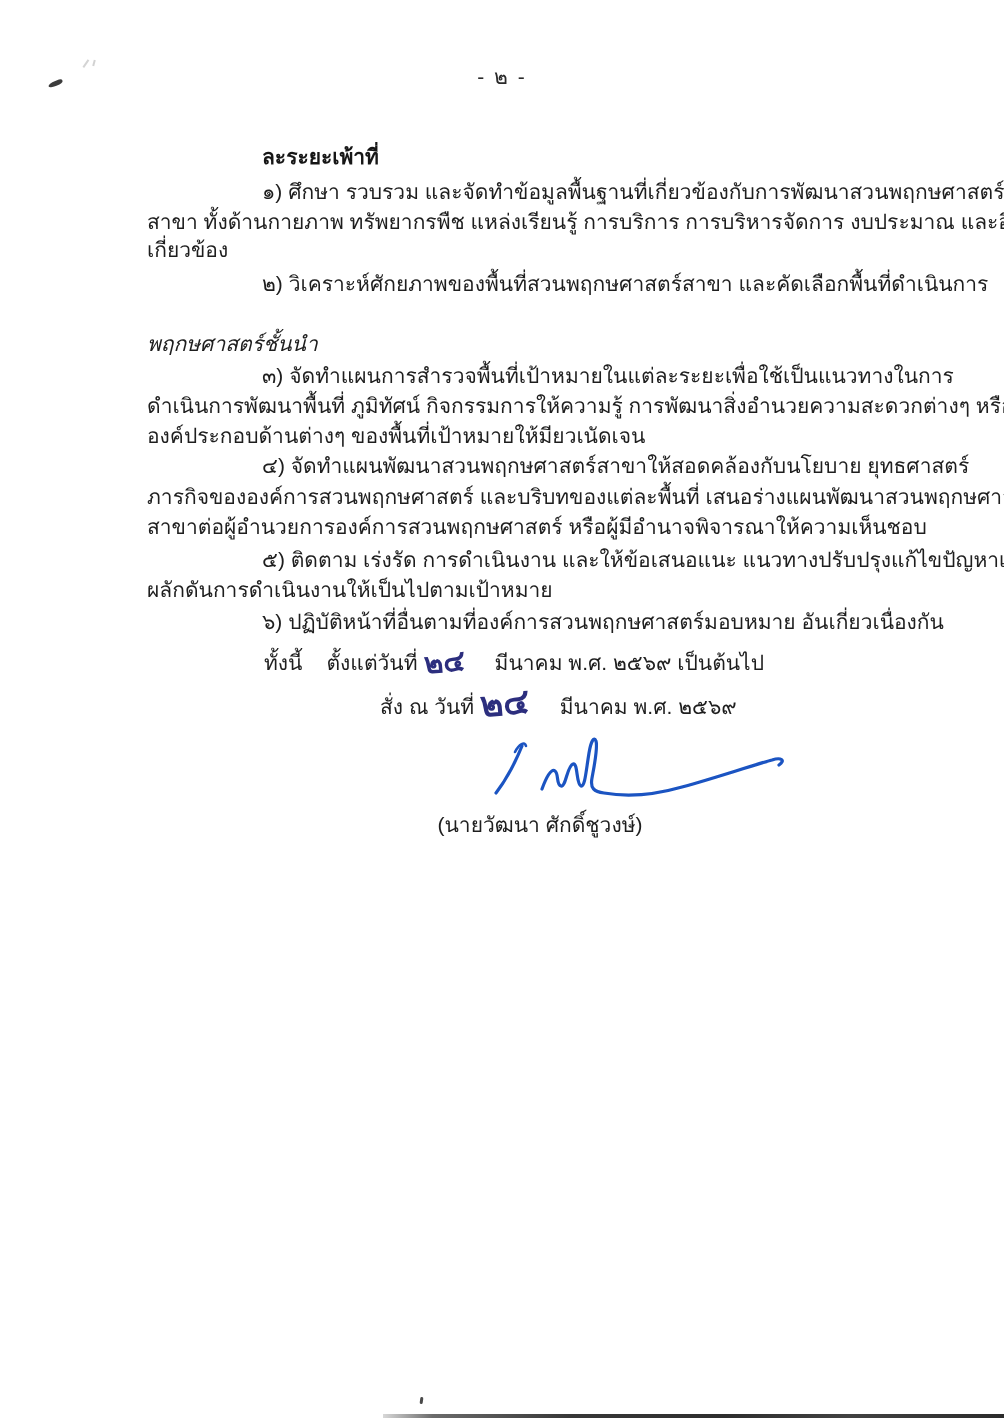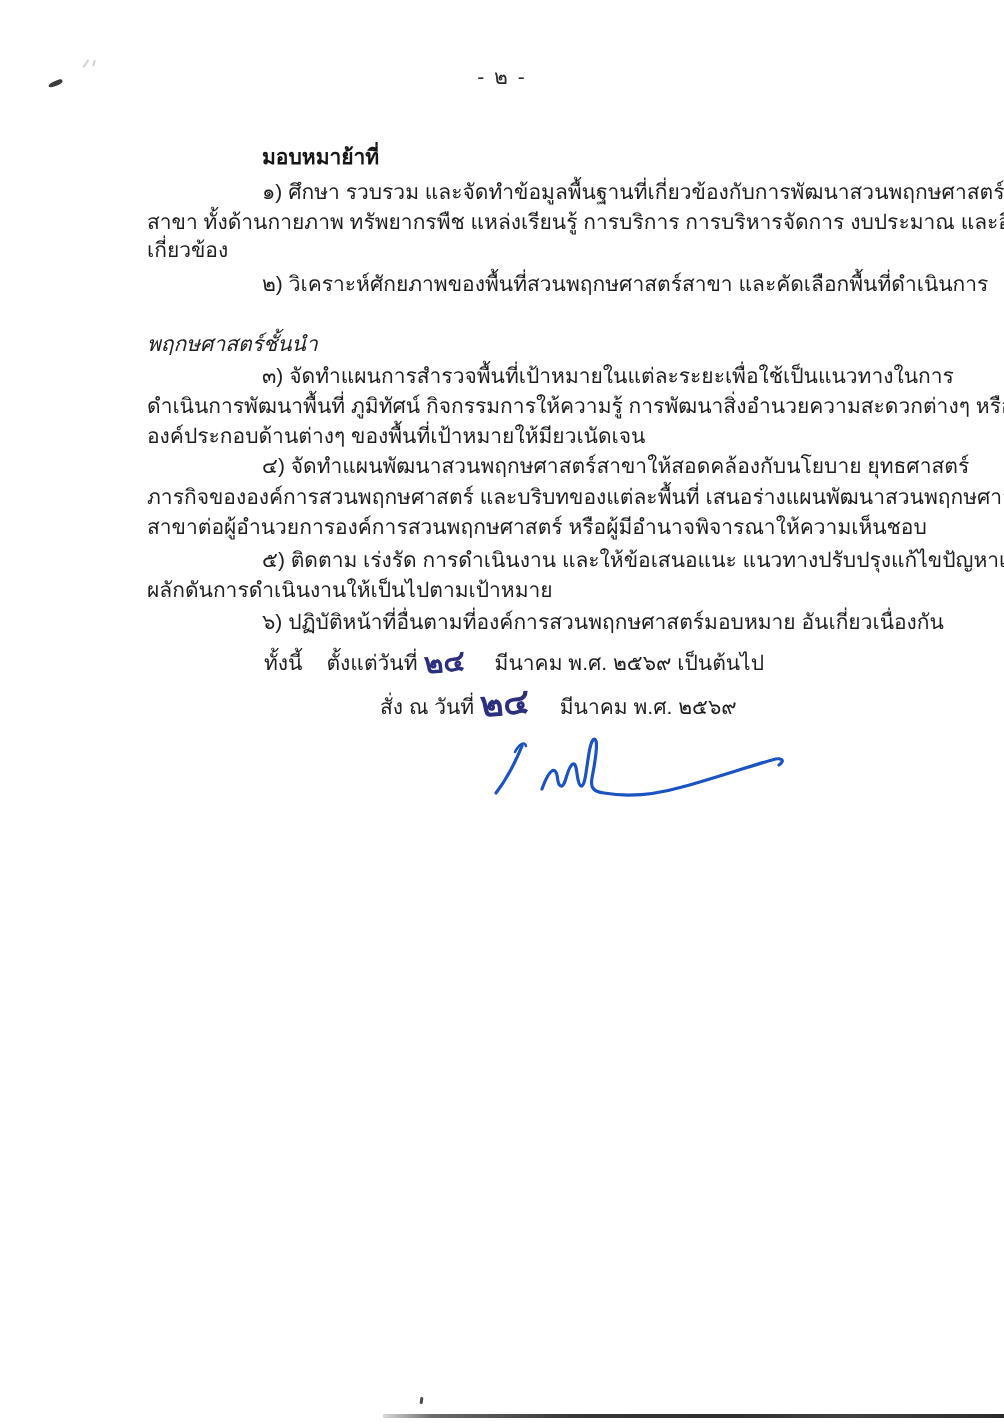--- a/index.html
+++ b/index.html
@@ -83,21 +83,21 @@
 <body>
 
 <div class="page">
 
   <div class="artifact artifact-dash"></div>
   <div class="artifact artifact-faint"></div>
   <div class="artifact artifact-faint2"></div>
 
   <div class="page-num">- ๒ -</div>
 
-  <div class="line heading" style="left:262px; top:142px;">มอบหมาย้าที่</div>
+  <div class="line heading" style="left:262px; top:142px;">ละระยะเพ้าที่</div>
 
   <div class="line" style="left:262px; top:177px;">๑)   ศึกษา รวบรวม และจัดทำข้อมูลพื้นฐานที่เกี่ยวข้องกับการพัฒนาสวนพฤกษศาสตร์</div>
   <div class="line" style="left:147px; top:207px;">สาขา ทั้งด้านกายภาพ ทรัพยากรพืช แหล่งเรียนรู้ การบริการ การบริหารจัดการ งบประมาณ และอื่นๆ ที่</div>
   <div class="line" style="left:147px; top:237px;font-family:Liberation Mono, monospace;">เกี่ยวข้อง</div>
   <div class="line" style="left:262px; top:269px;">๒)   วิเคราะห์ศักยภาพของพื้นที่สวนพฤกษศาสตร์สาขา และคัดเลือกพื้นที่ดำเนินการ</div>
   <div class="line" style="left:147px; top:329px;font-style:italic;">พฤกษศาสตร์ชั้นนำ</div>
   <div class="line" style="left:262px; top:361px;">๓)   จัดทำแผนการสำรวจพื้นที่เป้าหมายในแต่ละระยะเพื่อใช้เป็นแนวทางในการ</div>
   <div class="line" style="left:147px; top:391px;">ดำเนินการพัฒนาพื้นที่ ภูมิทัศน์ กิจกรรมการให้ความรู้ การพัฒนาสิ่งอำนวยความสะดวกต่างๆ หรือ</div>
   <div class="line" style="left:147px; top:421px;">องค์ประกอบด้านต่างๆ ของพื้นที่เป้าหมายให้มียวเนัดเจน</div>
   <div class="line" style="left:262px; top:451px;">๔)   จัดทำแผนพัฒนาสวนพฤกษศาสตร์สาขาให้สอดคล้องกับนโยบาย ยุทธศาสตร์</div>
@@ -116,17 +116,18 @@
   </div>
 
   <svg class="signature-svg" width="322" height="74" viewBox="0 0 322 74">
     <g fill="none" stroke="#1b54c2" stroke-width="3.2" stroke-linecap="round">
       <path d="M14,62 C24,49 33,32 40,15"></path>
       <path d="M33,21 C37,13 43,10 44,15" stroke-width="2.6"></path>
       <path d="M60,58 C64,47 69,37 73,40 C77,43 74,54 79,55 C84,56 85,35 91,33 C96,31 94,53 99,55 C103,56 104,40 107,22 C109,10 112,5 114,10 C116,17 112,36 110,47 C108,57 112,61 122,62 C145,66 172,64 200,56 C233,47 268,35 290,29 C299,26 304,29 297,34"></path>
     </g>
   </svg>
 
+  <div class="center-block" style="top:810px;">(นายวัฒนา ศักดิ์ชูวงษ์)</div>
 
   <div class="artifact bottom-dot"></div>
   <div class="artifact bottom-strip"></div>
 
 </div>
 
 </body></html>

